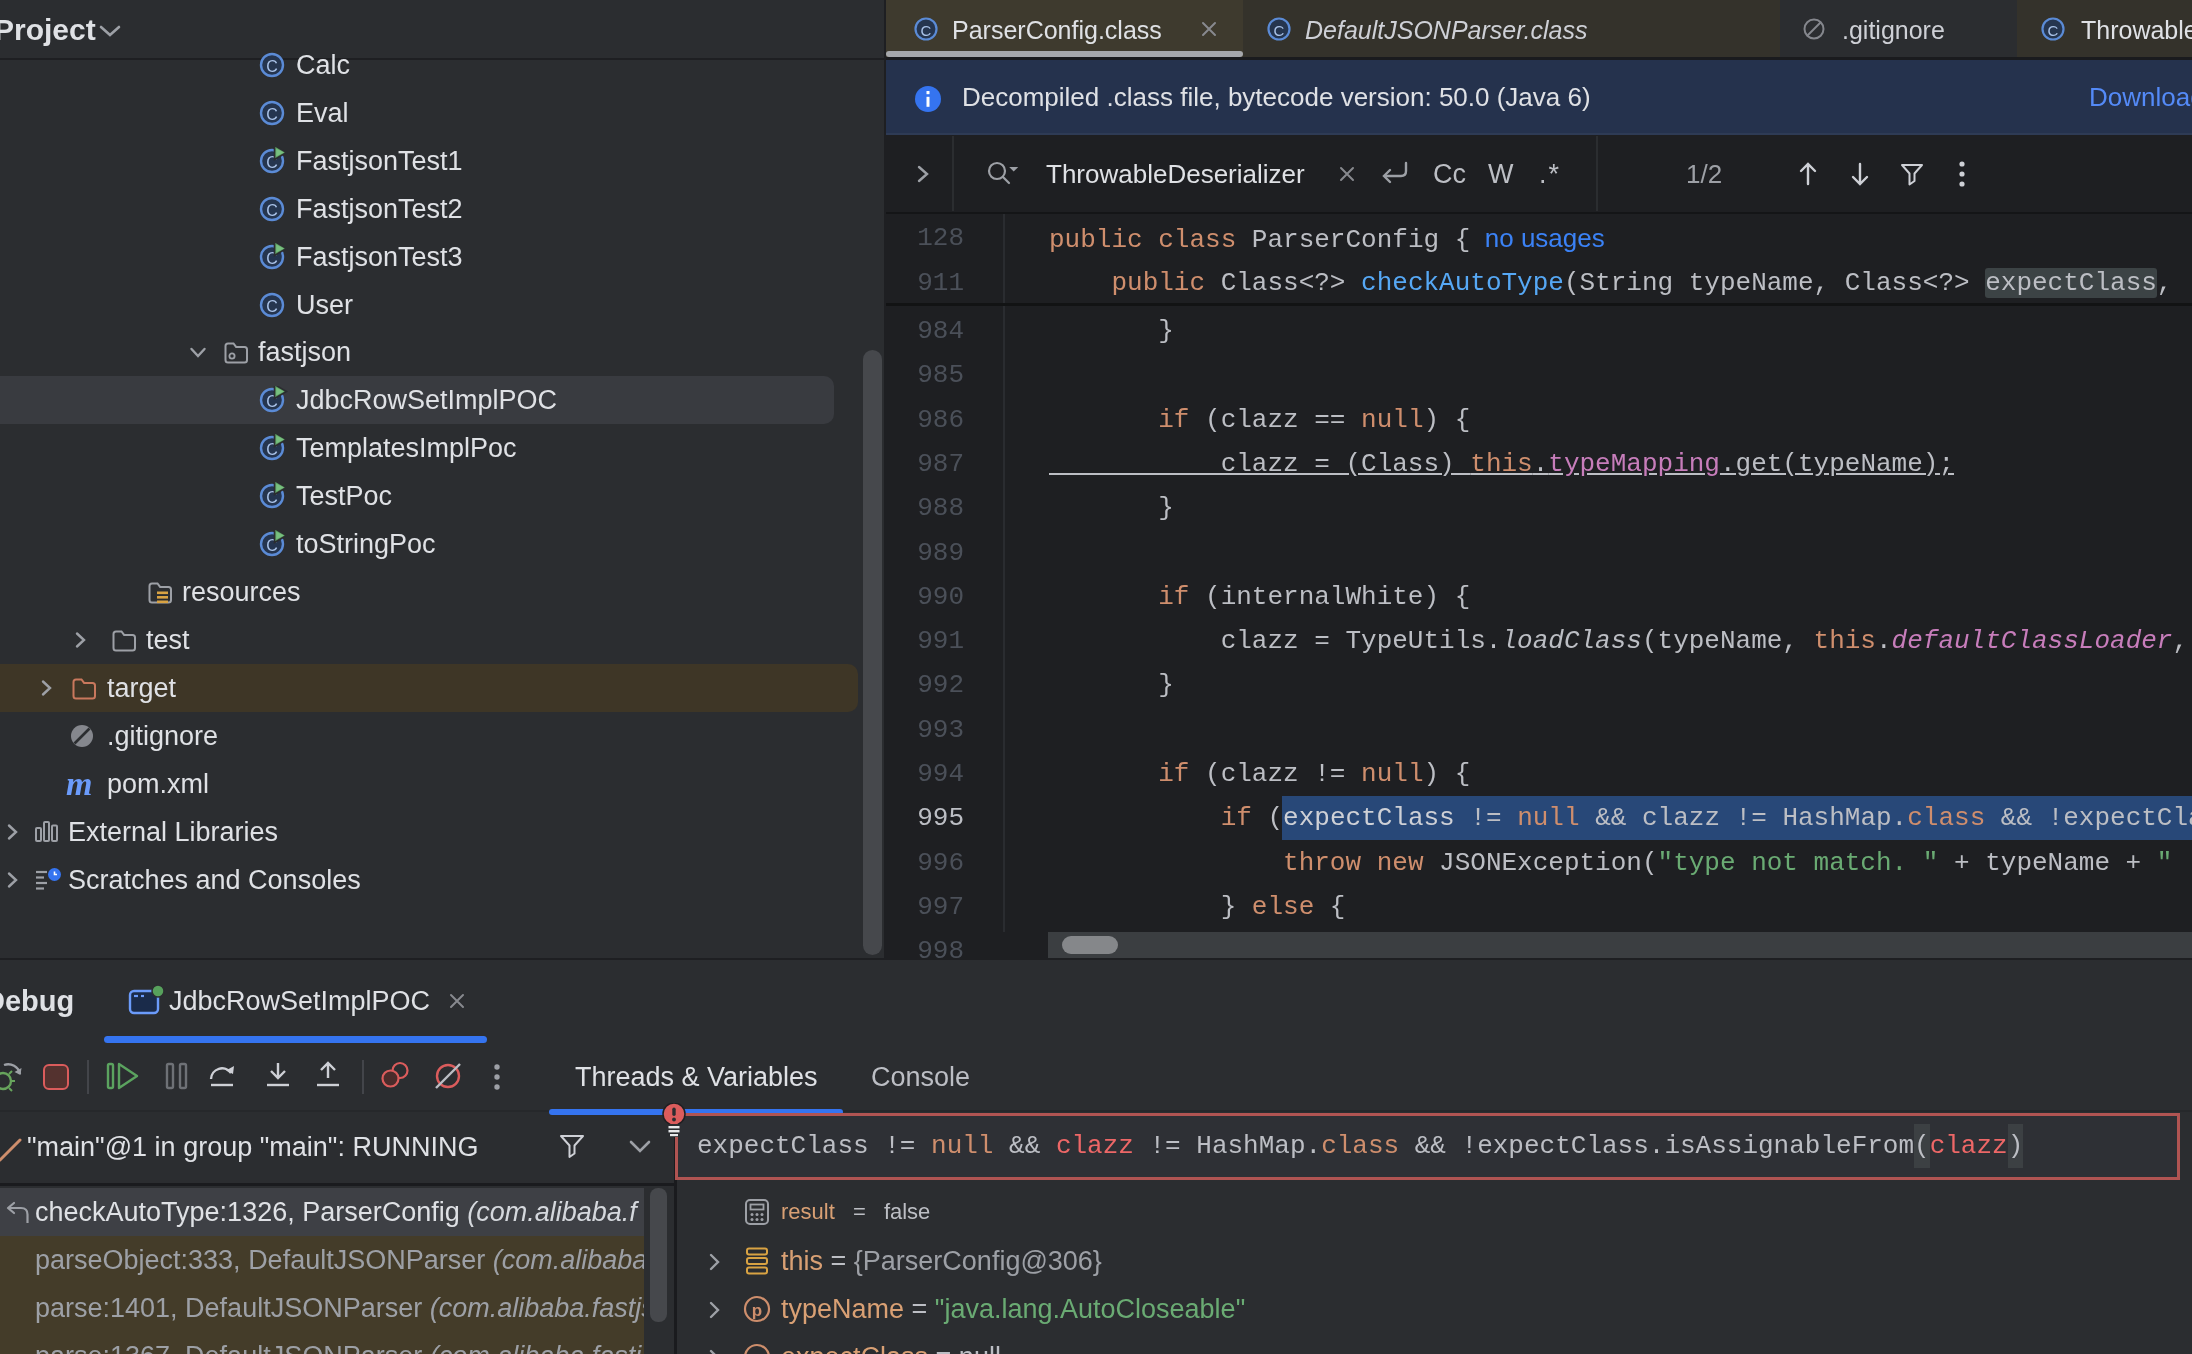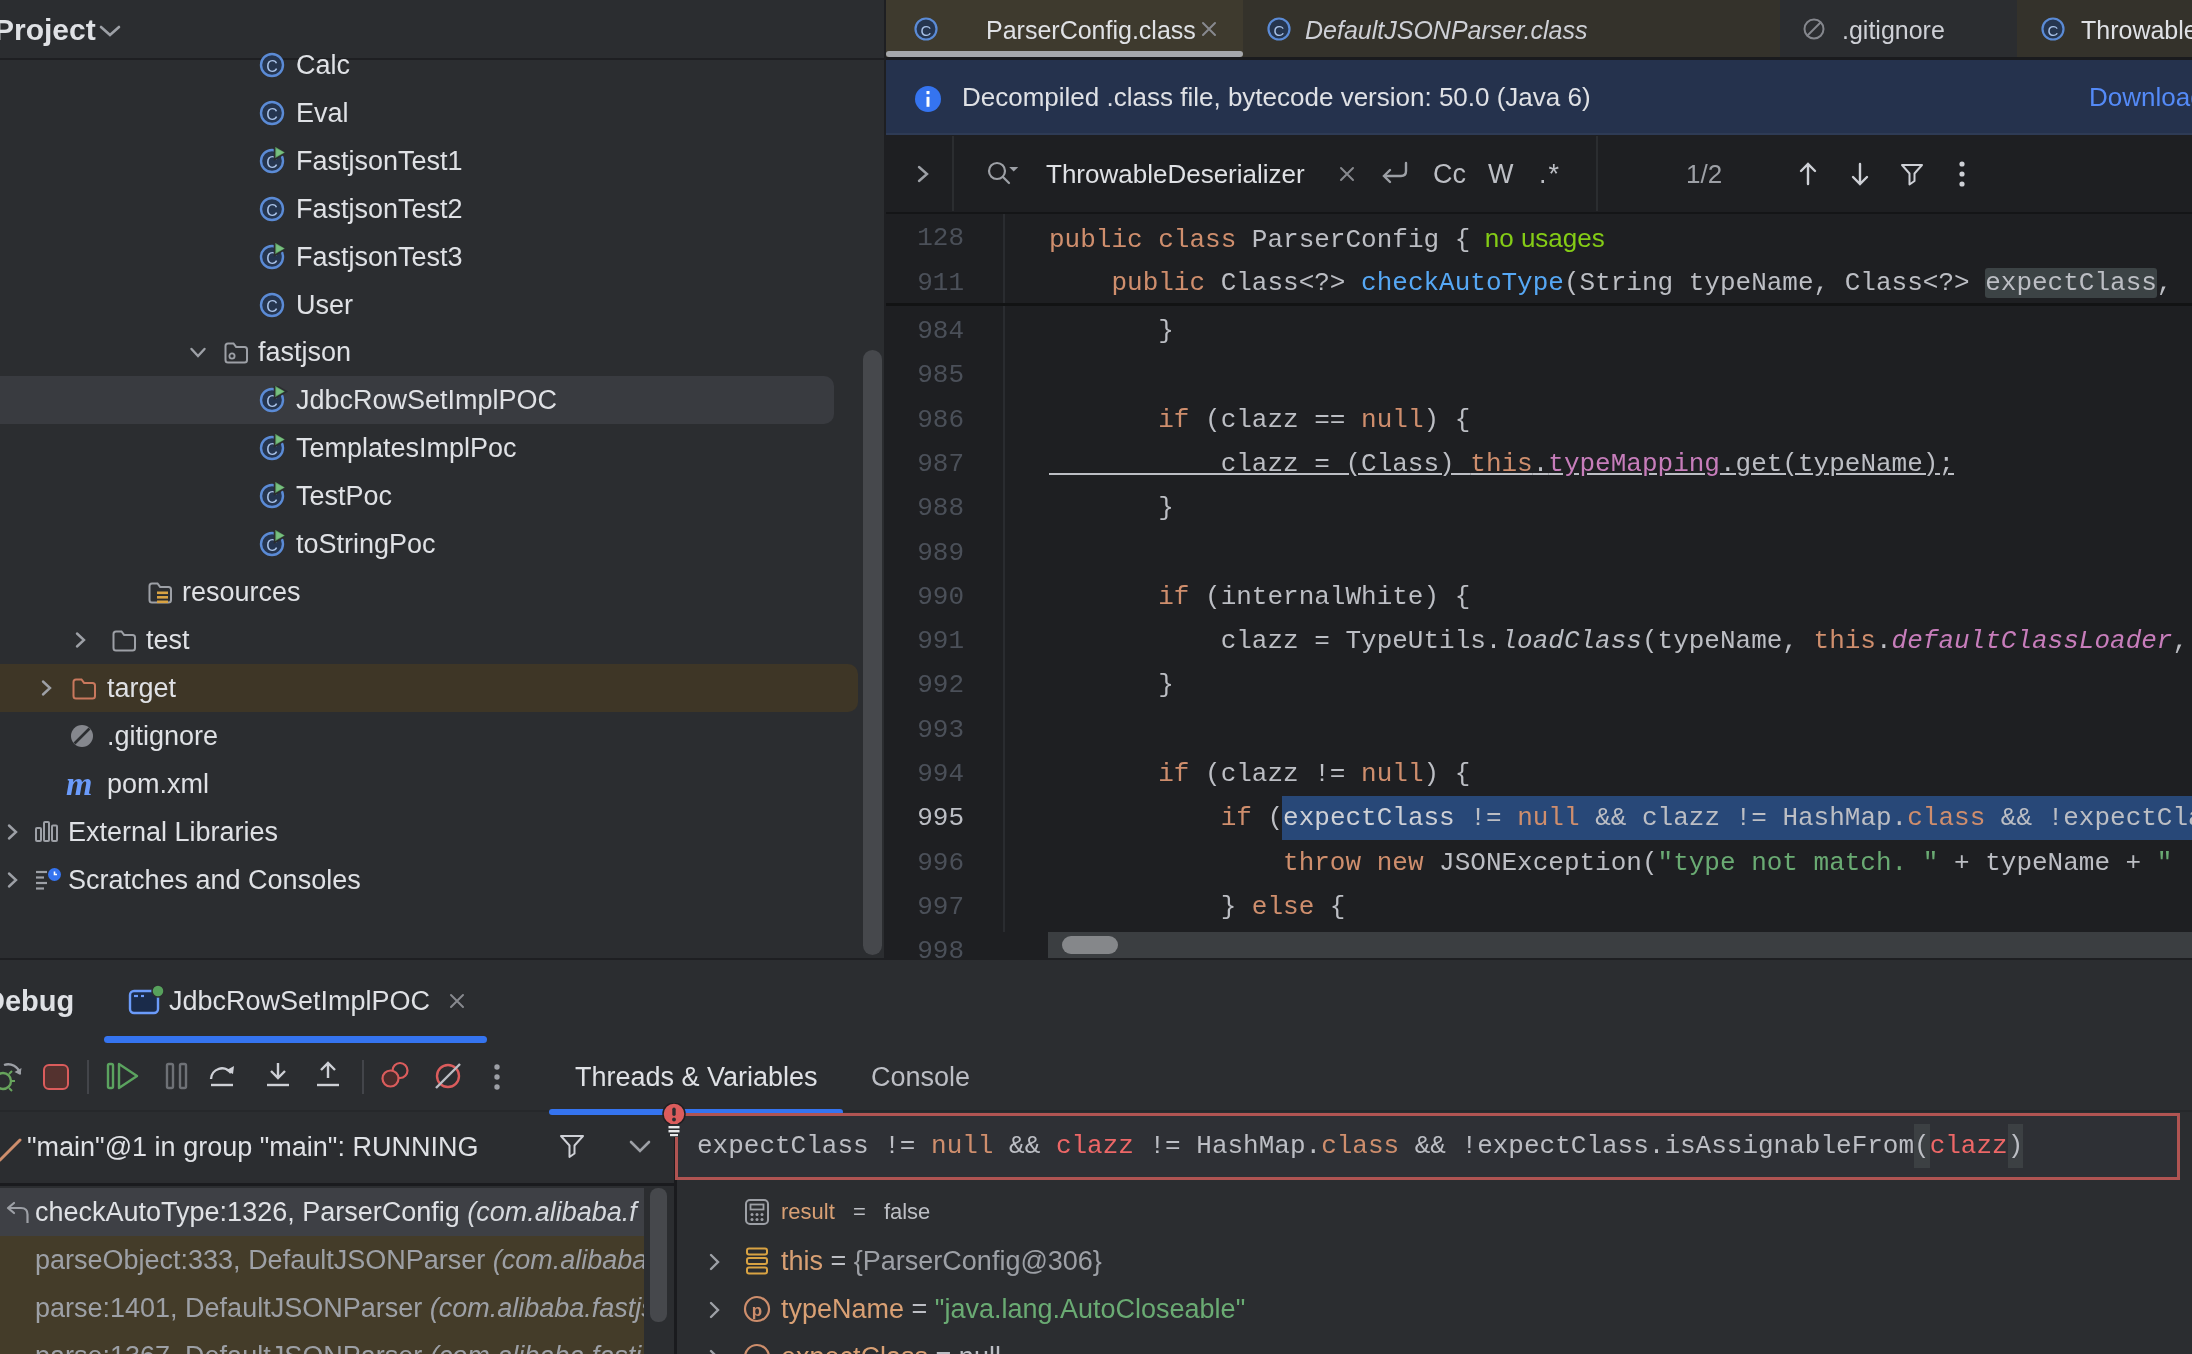--- a/index.html
+++ b/index.html
@@ -153,21 +153,21 @@
   <div class="abs" style="left:886px;top:0;width:1306px;height:958px;background:#1E1F22;overflow:hidden;">
     <div class="abs" style="left:0;top:0;width:357px;height:57px;background:#3E3A2E;"></div>
 <div class="abs" style="left:357px;top:0;width:537px;height:57px;background:#34322B;"></div>
 <div class="abs" style="left:894px;top:0;width:237px;height:57px;background:#2B2D30;"></div>
 <div class="abs" style="left:1131px;top:0;width:175px;height:57px;background:#34322B;"></div>
 <div class="abs" style="left:0;top:51px;width:357px;height:6px;background:#A6A8AC;border-radius:3px;"></div>
 <svg class="abs" style="left:27px;top:16px" width="26" height="26" viewBox="0 0 26 26">
         <circle cx="13" cy="13" r="10.5" fill="#25354F" stroke="#5B8BD6" stroke-width="2.2"></circle>
         <text x="13" y="19.5" text-anchor="middle" font-family="Liberation Sans" font-size="15" fill="#A9C2E8">C</text>
       </svg>
-<div class="row" style="left:66px;top:6px;height:48px;font-size:25px;color:#DFE1E5;margin-left:34px;">ParserConfig.class</div>
+<div class="row" style="left:66px;top:6px;height:48px;font-size:25px;color:#DFE1E5;">ParserConfig.class</div>
 <svg class="abs" style="left:313px;top:19px" width="20" height="20" viewBox="0 0 20 20">
         <path d="M4 4 L16 16 M16 4 L4 16" stroke="#87898E" stroke-width="2" stroke-linecap="round"></path>
       </svg>
 <svg class="abs" style="left:380px;top:16px" width="26" height="26" viewBox="0 0 26 26">
         <circle cx="13" cy="13" r="10.5" fill="#25354F" stroke="#5B8BD6" stroke-width="2.2"></circle>
         <text x="13" y="19.5" text-anchor="middle" font-family="Liberation Sans" font-size="15" fill="#A9C2E8">C</text>
       </svg>
 <div class="row" style="left:419px;top:6px;height:48px;font-size:25px;color:#CED0D6;font-style:italic;">DefaultJSONParser.class</div>
 <svg class="abs" style="left:916px;top:17px" width="24" height="24" viewBox="0 0 24 24">
         <circle cx="12" cy="12" r="9.5" fill="none" stroke="#85878D" stroke-width="2"></circle>
@@ -222,21 +222,21 @@
         <path d="M4 5 h20 l-7.5 8.5 v7.5 l-5 3.5 v-11 z" stroke="#CED0D6" stroke-width="2" fill="none" stroke-linejoin="round"></path>
       </svg>
 <svg class="abs" style="left:1071px;top:160px" width="10" height="28" viewBox="0 0 10 28">
         <circle cx="5" cy="4" r="2.6" fill="#CED0D6"></circle>
         <circle cx="5" cy="14" r="2.6" fill="#CED0D6"></circle>
         <circle cx="5" cy="24" r="2.6" fill="#CED0D6"></circle>
       </svg>
 <div class="abs" style="left:0;top:212px;width:1306px;height:2px;background:#141517;"></div>
     <div class="abs" style="left:117px;top:214px;width:2px;height:718px;background:#2A2C30;"></div>
 <div class="gut" style="left:-32px;top:216px;color:#4B5059;">128</div>
-<div class="cl mono" style="top:216px;"><span class="kw">public</span> <span class="kw">class</span> ParserConfig {<span style="font-family:'Liberation Sans',sans-serif;font-size:26px;color:#84cc16;">&nbsp;&nbsp;no usages</span></div>
+<div class="cl mono" style="top:216px;"><span class="kw">public</span> <span class="kw">class</span> ParserConfig {<span style="font-family:'Liberation Sans',sans-serif;font-size:26px;color:#3b82f6;">&nbsp;&nbsp;no usages</span></div>
 <div class="gut" style="left:-32px;top:261px;color:#4B5059;">911</div>
 <div class="cl mono" style="top:261px;">    <span class="kw">public</span> Class&lt;?&gt; <span style="color:#56A8F5">checkAutoType</span>(String typeName, Class&lt;?&gt; <span style="background:#3C4345;border-radius:3px;">expectClass</span>,</div>
 <div class="abs" style="left:0;top:303px;width:1306px;height:3px;background:#121314;"></div>
 <div class="gut" style="left:-32px;top:309px;color:#4B5059;">984</div>
 <div class="cl mono" style="top:309px;">       }</div>
 <div class="gut" style="left:-32px;top:353.3px;color:#4B5059;">985</div>
 <div class="gut" style="left:-32px;top:397.6px;color:#4B5059;">986</div>
 <div class="cl mono" style="top:397.6px;">       <span class="kw">if</span> (clazz == <span class="kw">null</span>) {</div>
 <div class="gut" style="left:-32px;top:441.9px;color:#4B5059;">987</div>
 <div class="cl mono" style="top:441.9px;text-decoration:underline;">           clazz = (Class) <span class="kw">this</span>.<span class="fl">typeMapping</span>.get(typeName);</div>

